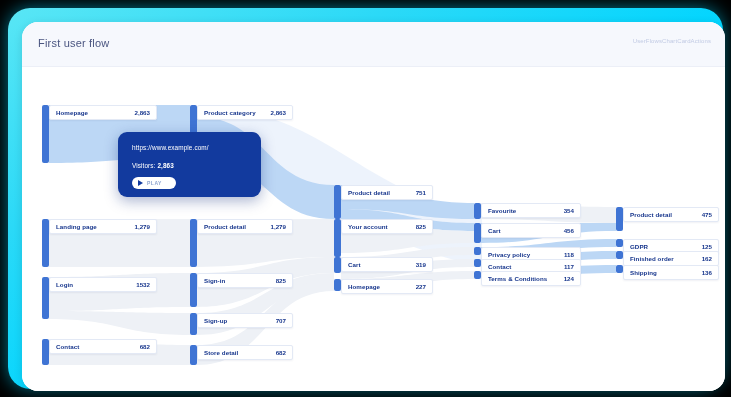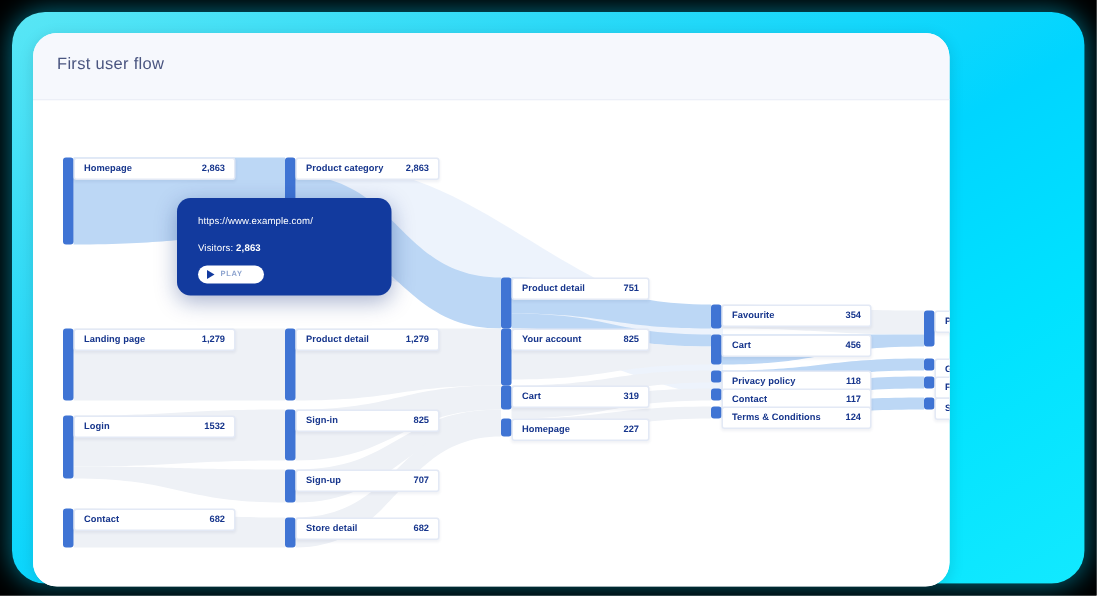--- a/index.html
+++ b/index.html
@@ -6,21 +6,21 @@
   body{width:731px;height:397px;overflow:hidden;font-family:"Liberation Sans",sans-serif;}
 
   #frame{
     position:absolute;left:8px;top:8px;width:715px;height:381px;
     border-radius:22px;
     background:linear-gradient(150deg,#59e6f5 0%,#2bd9f7 28%,#00d5ff 55%,#00e2ff 75%,#12e9ff 100%);
     padding:8px;box-sizing:border-box;
     box-shadow:0 0 18px rgba(0,214,255,.55);
   }
   #card{
-    position:absolute;left:14px;top:14px;width:611px;height:369px;
+    position:absolute;left:14px;top:14px;width:703px;height:369px;
     background:#ffffff;border-radius:16px;overflow:hidden;
     box-shadow:0 2px 10px rgba(0,0,0,.12);
   }
 
   
   #header{
     position:absolute;left:0;top:0;width:703px;height:45px;
     background:#f6f8fd;border-bottom:1px solid #eceff7;
     box-sizing:border-box;
   }

